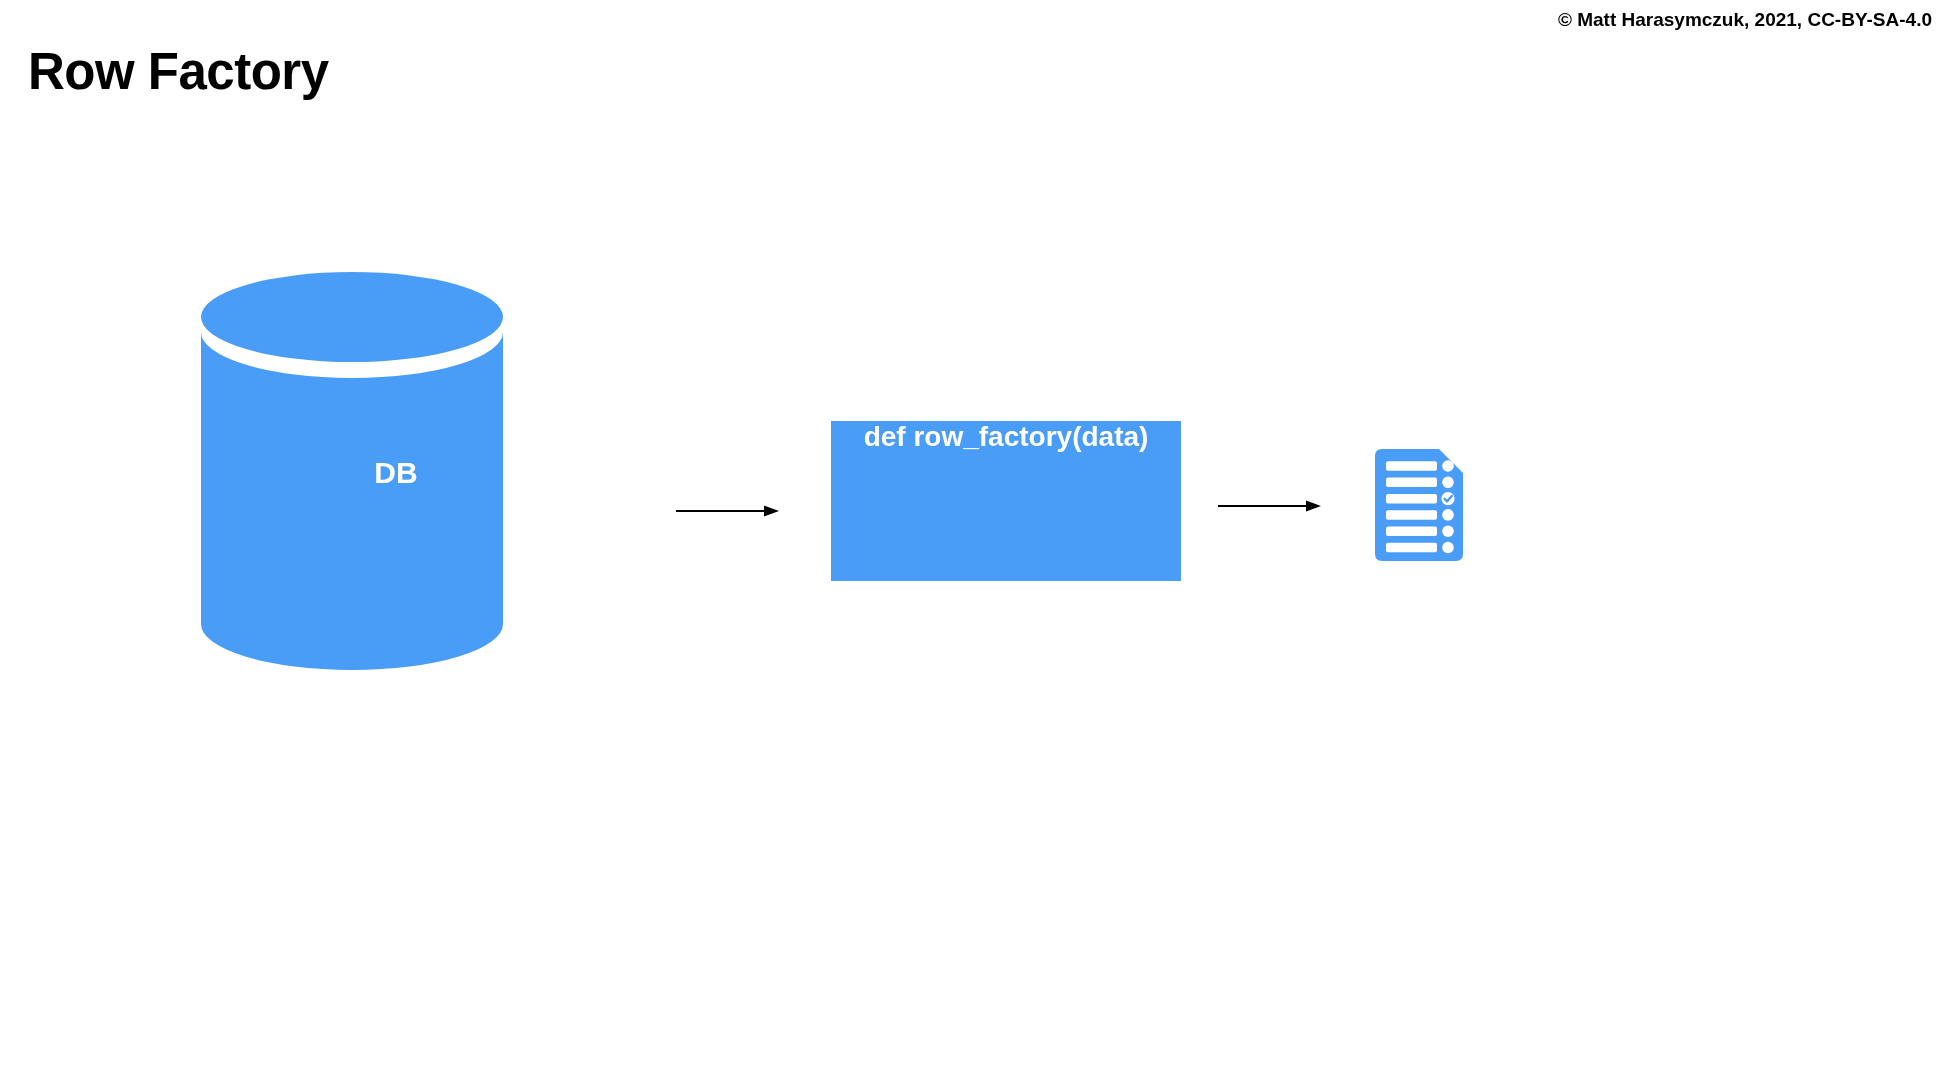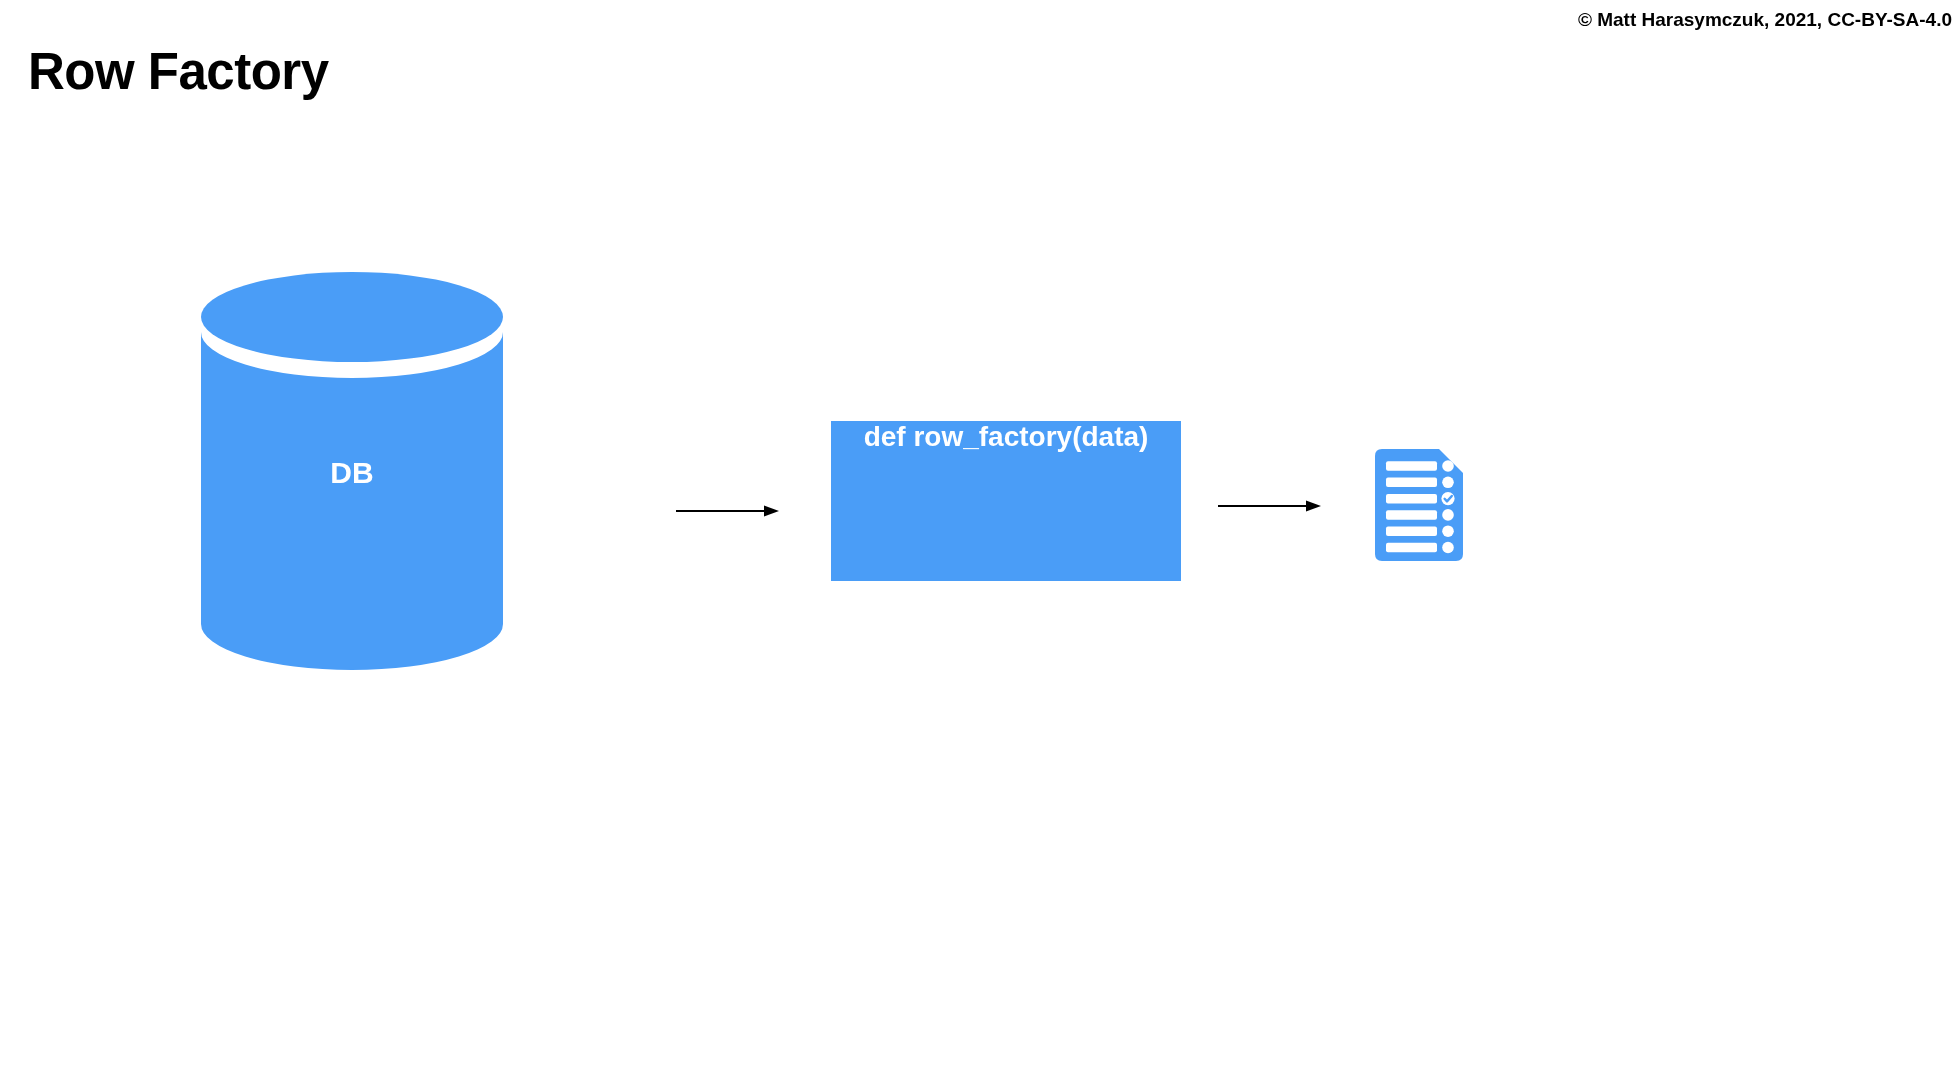--- a/index.html
+++ b/index.html
@@ -16,21 +16,21 @@
   .stage {
     position: relative;
     width: 1960px;
     height: 1080px;
     background: #ffffff;
     overflow: hidden;
   }
   .copyright {
     position: absolute;
     top: 9px;
-    right: 8px;
+    right: 28px;
     font-size: 19px;
     font-weight: 700;
     color: var(--ink);
     white-space: nowrap;
   }
   .title {
     position: absolute;
     top: 42px;
     left: 28px;
     margin: 0;
@@ -51,20 +51,21 @@
   .cylinder svg { display: block; width: 302px; height: 400px; }
   .db-label {
     position: absolute;
     left: 0;
     top: 184px;
     width: 100%;
     text-align: center;
     font-size: 30px;
     font-weight: 700;
     color: #ffffff;
+    padding-left: 44px;
   }
   
   .arrow { position: absolute; width: 104px; height: 16px; }
   .arrow-in  { left: 675px; top: 503px; }
   .arrow-out { left: 1217px; top: 498px; }
   
   .fn-box {
     position: absolute;
     left: 831px;
     top: 421px;

